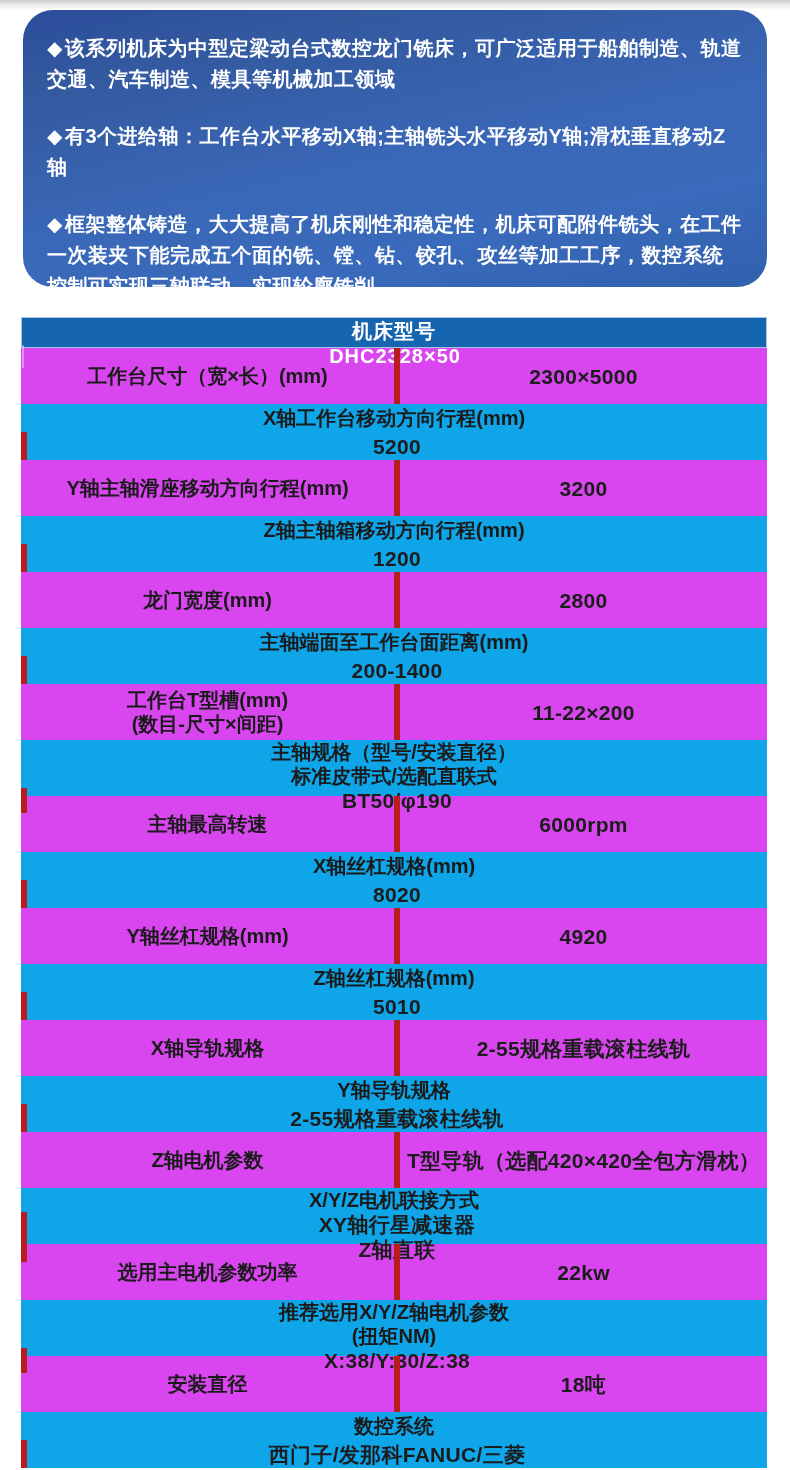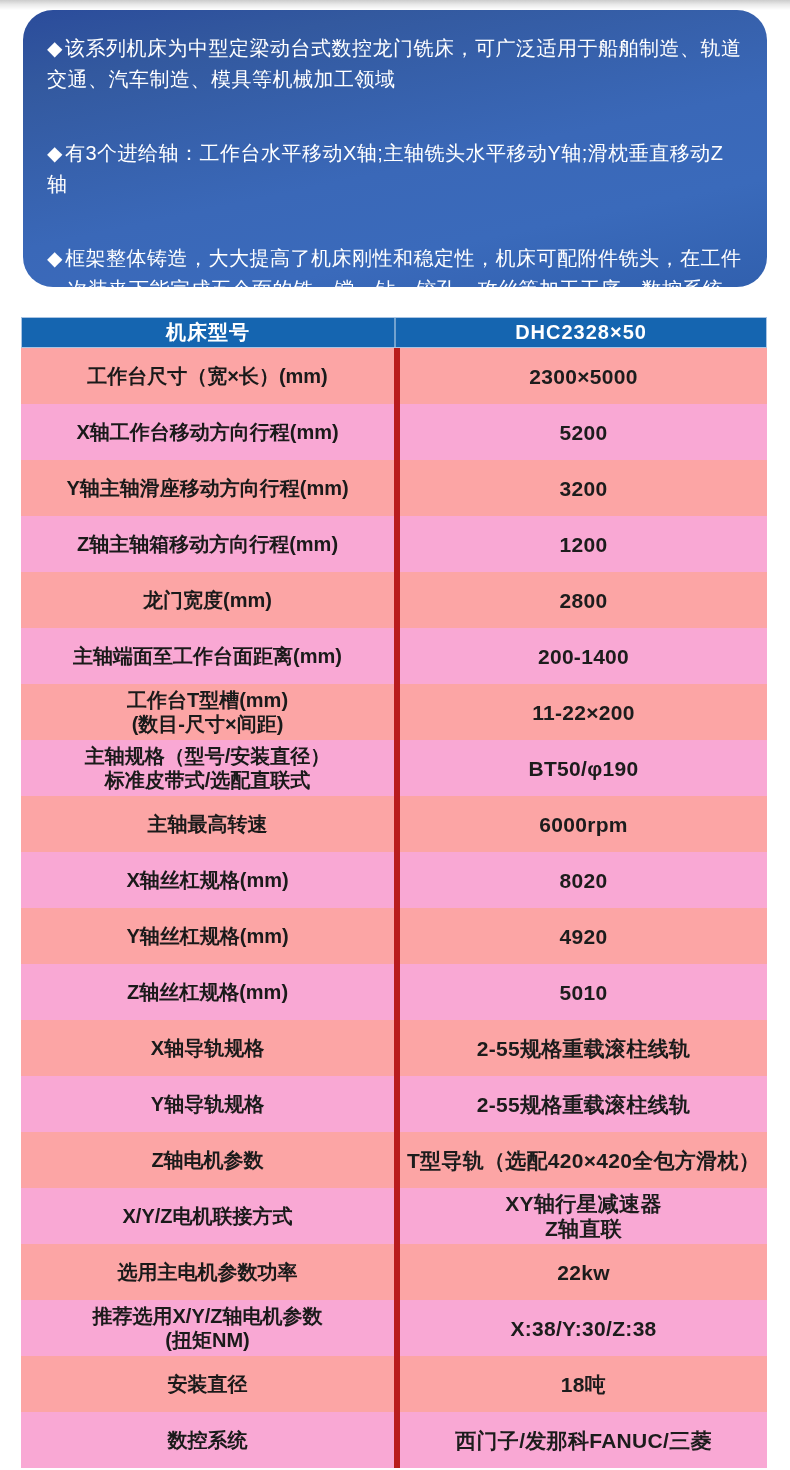--- a/index.html
+++ b/index.html
@@ -18,46 +18,47 @@
   
   .intro-box {
     position: absolute; left: 23px; top: 10px; width: 744px; height: 277px;
     border-radius: 30px;
     background: linear-gradient(168deg, #2b4c9b 0%, #33599f 18%, #3a68b8 55%, #3a6abb 75%, #3160ae 100%);
     padding: 23px 24px 24px 24px;
     color: #ffffff;
   }
   .intro-bullet {
     font-size: 20px; line-height: 31px; letter-spacing: 0.5px;
-    font-weight: 400; color: #ffffff;
-  }
-  .intro-bullet + .intro-bullet { margin-top: 43px; }
+    font-weight: 700; color: #ffffff;
+  }
+  .intro-bullet + .intro-bullet { margin-top: 26px; }
   .intro-bullet .diamond { margin-right: 2px; }
 
   
   .spec-table {
     position: absolute; left: 21px; top: 317px; width: 746px;
   }
   .spec-header {
     display: flex; height: 31px;
     background: #1565b0;
     border: 1px solid #a9c4e3;
     color: #ffffff;
+    flex-direction: column;
   }
   .spec-header .cell {
     flex: 1 1 50%;
     display: flex; align-items: center; justify-content: center;
     font-weight: 700; font-size: 20px; letter-spacing: 1px;
   }
   .spec-header .cell.value { border-left: 2px solid rgba(255,255,255,0.4); }
 
   .spec-row {
-    display: flex; height: 56px; background: #fca5a5;
-  }
-  .spec-row.alt { background: #f9a8d4; }
+    display: flex; height: 56px; background: #d946ef;
+  }
+  .spec-row.alt { background: #0ea5e9; flex-direction: column; }
   .spec-row .cell {
     flex: 1 1 50%;
     display: flex; flex-direction: column;
     align-items: center; justify-content: center;
     color: #1a1a1a; text-align: center;
   }
   .spec-row .cell.label { font-weight: 700; font-size: 20px; line-height: 24px; }
   .spec-row .cell.value {
     font-weight: 600; font-size: 21px; line-height: 25px; color: #1c1c1c;
     border-left: 6px solid #b91c1c;

